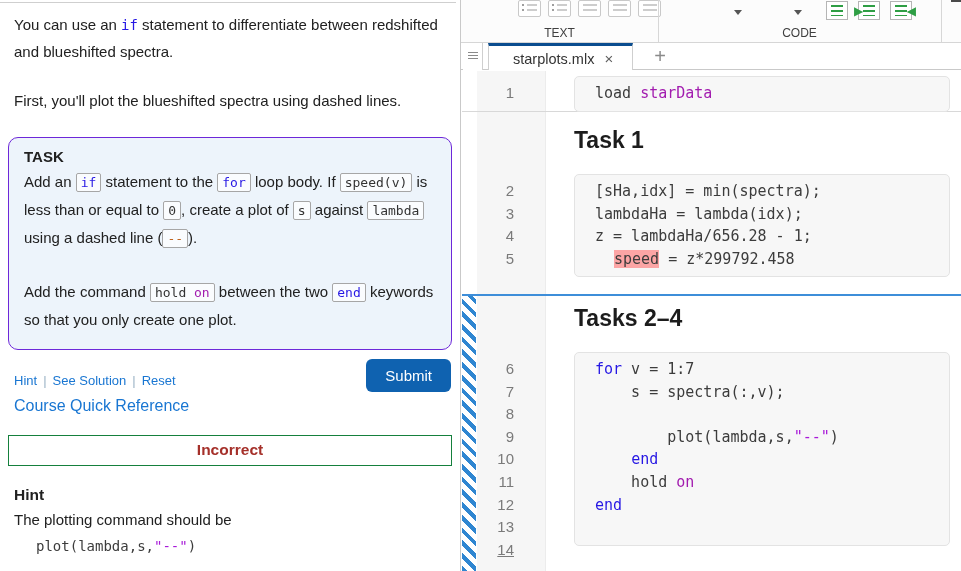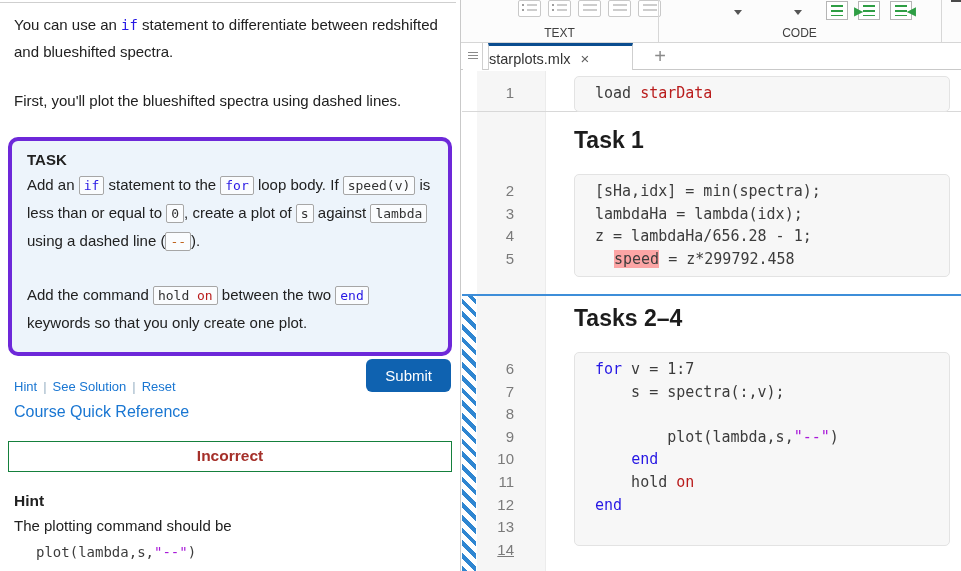--- a/index.html
+++ b/index.html
@@ -8,25 +8,25 @@
   .mono { font-family:"DejaVu Sans Mono", monospace; }
 
   
   #left-panel { position:absolute; left:0; top:0; width:460px; height:435px; background:#fff; }
   .hairline { margin:2px 4px 0 0; border-top:1px solid #cfcfcf; }
   .intro-p { margin:9px 18px 0 14px; font-size:15px; line-height:26.5px; color:#212121; }
   .intro-p + .intro-p { margin-top:23px; }
   .intro-p .mono { font-size:14px; }
   .kw  { color:#2617e4; }
   .str { color:#a81ad8; }
-  .cmd { color:#b91c1c; }
+  .cmd { color:#a21caf; }
   .orn { color:#c0651f; }
   .hl  { background:#fca5a5;margin-left:19px; }
 
-  .task-box { margin:22px 8px 0 8px; background:#edf4fb; border:4px solid #6d28d9;
+  .task-box { margin:22px 8px 0 8px; background:#edf4fb; border:1px solid #6d28d9;
               border-radius:10px; padding:10px 15px 16px 15px; }
   .task-title { font-size:15px; font-weight:bold; margin-bottom:3px; }
   .task-p { font-size:15px; line-height:27px; }
   .task-p + .task-p { margin-top:26px; }
   .tok { font-family:"DejaVu Sans Mono", monospace; font-size:13px; color:#333;
          border:1px solid #a6a6a6; background:#fafcfe; border-radius:2px;
          padding:1px 4px; white-space:nowrap; }
 
   .links-row { margin:23px 0 0 14px; font-size:13px; }
   .links-row a, .cqr a { color:#1976d2; text-decoration:none; cursor:pointer; }
@@ -73,21 +73,21 @@
   #cropped-el { position:absolute; left:490px; top:0; width:11px; height:2px; background:#4a4a4a; }
 
   #tabbar { position:absolute; left:0; top:43px; right:0; height:27px; background:#fff;
             border-bottom:1px solid #c9c9c9; }
   #tabs-menu-btn { position:absolute; left:2px; top:0; width:20px; height:27px; background:#fff;
             border-right:1px solid #cfcfcf; cursor:pointer; }
   #tabs-menu-btn i { position:absolute; left:5px; top:9px; width:10px; height:9px;
             background:repeating-linear-gradient(to bottom,#8a8a8a 0 1px,transparent 1px 3px); }
   #active-tab { position:absolute; left:27px; top:0; width:145px; height:28px; background:#fff;
             border-top:3px solid #0b4d8f; border-left:1px solid #cfcfcf; border-right:1px solid #cfcfcf;
-            display:flex; align-items:center; padding-left:0; font-size:14.5px; color:#333; cursor:pointer; }
+            display:flex; align-items:center; padding-left:24px; font-size:14.5px; color:#333; cursor:pointer; }
   #tab-close { margin-left:10px; color:#5f5f5f; font-size:15px; cursor:pointer; }
   #new-tab-btn { position:absolute; left:186px; top:1px; width:26px; height:26px; color:#8a8a8a;
             font-size:20px; text-align:center; line-height:25px; cursor:pointer; }
 
   #editor { position:absolute; left:0; top:70px; right:0; bottom:0; background:#fff; }
   #gutter-bg { position:absolute; left:16px; top:1px; bottom:0; width:69px; background:#f6f6f6;
             border-right:1px solid #ececec; }
   #stale-hatch { position:absolute; left:1px; width:14px; top:226px; bottom:0;
             background:repeating-linear-gradient(45deg,#2f86d1 0 4px,#ffffff 4px 9px); }
   .sec-break { position:absolute; left:1px; right:0; height:1px; background:#d8d8d8; }

